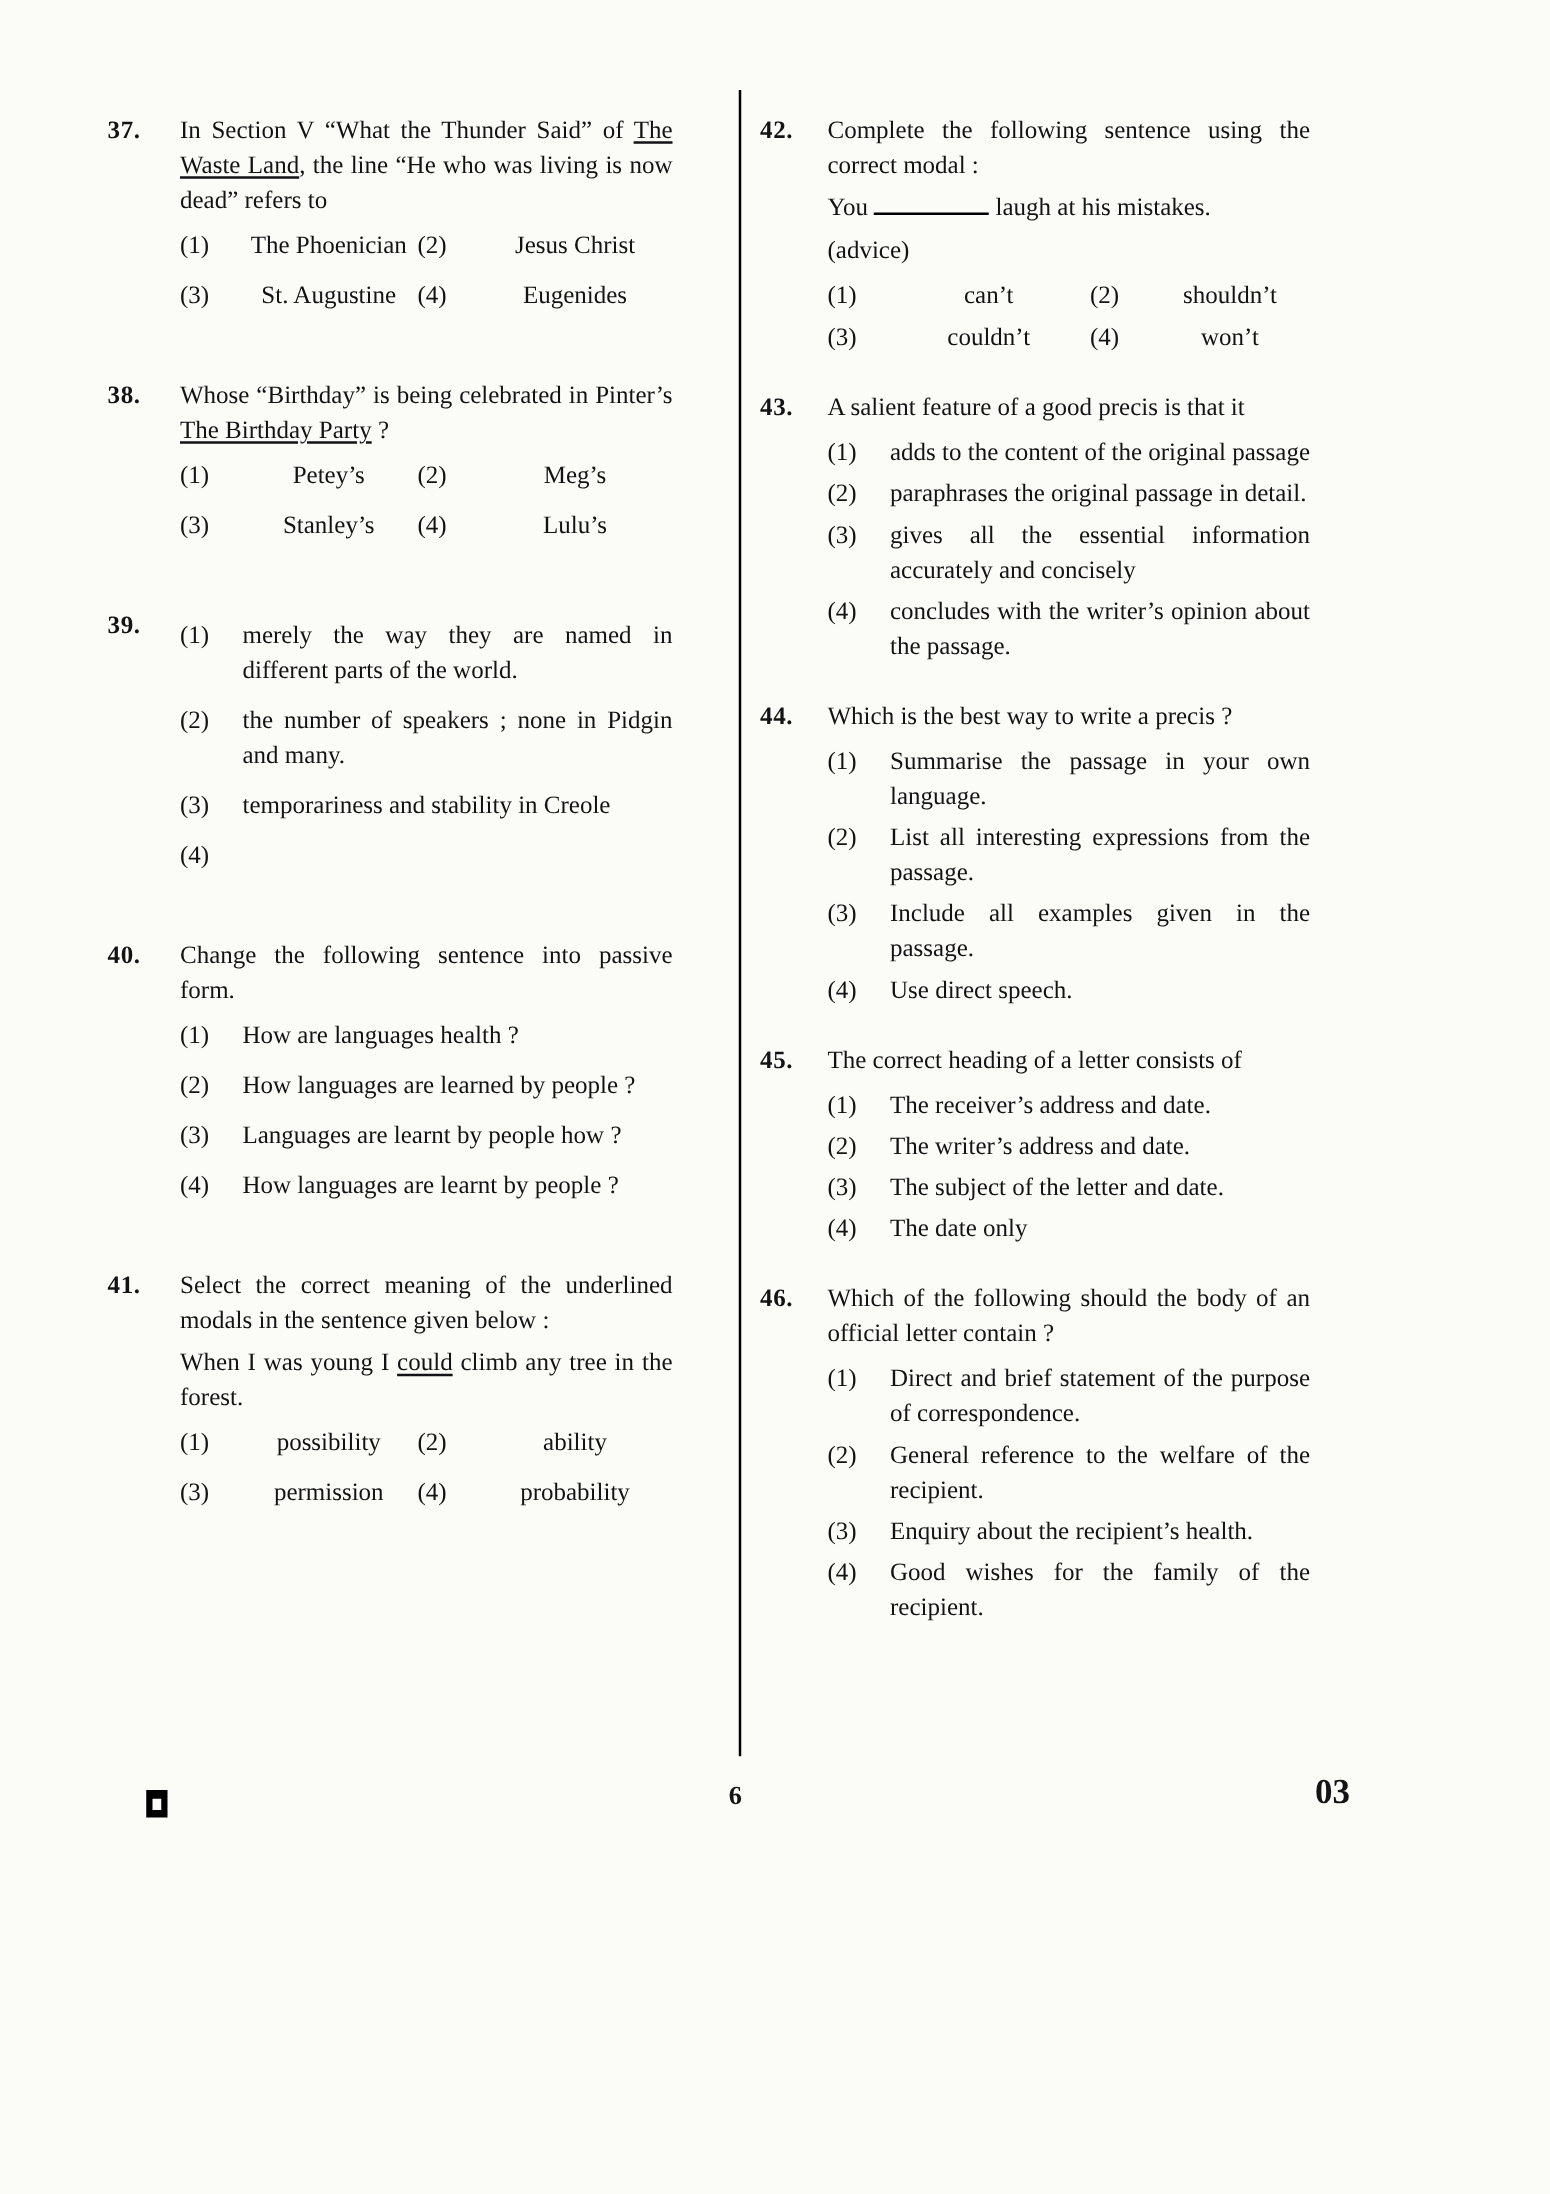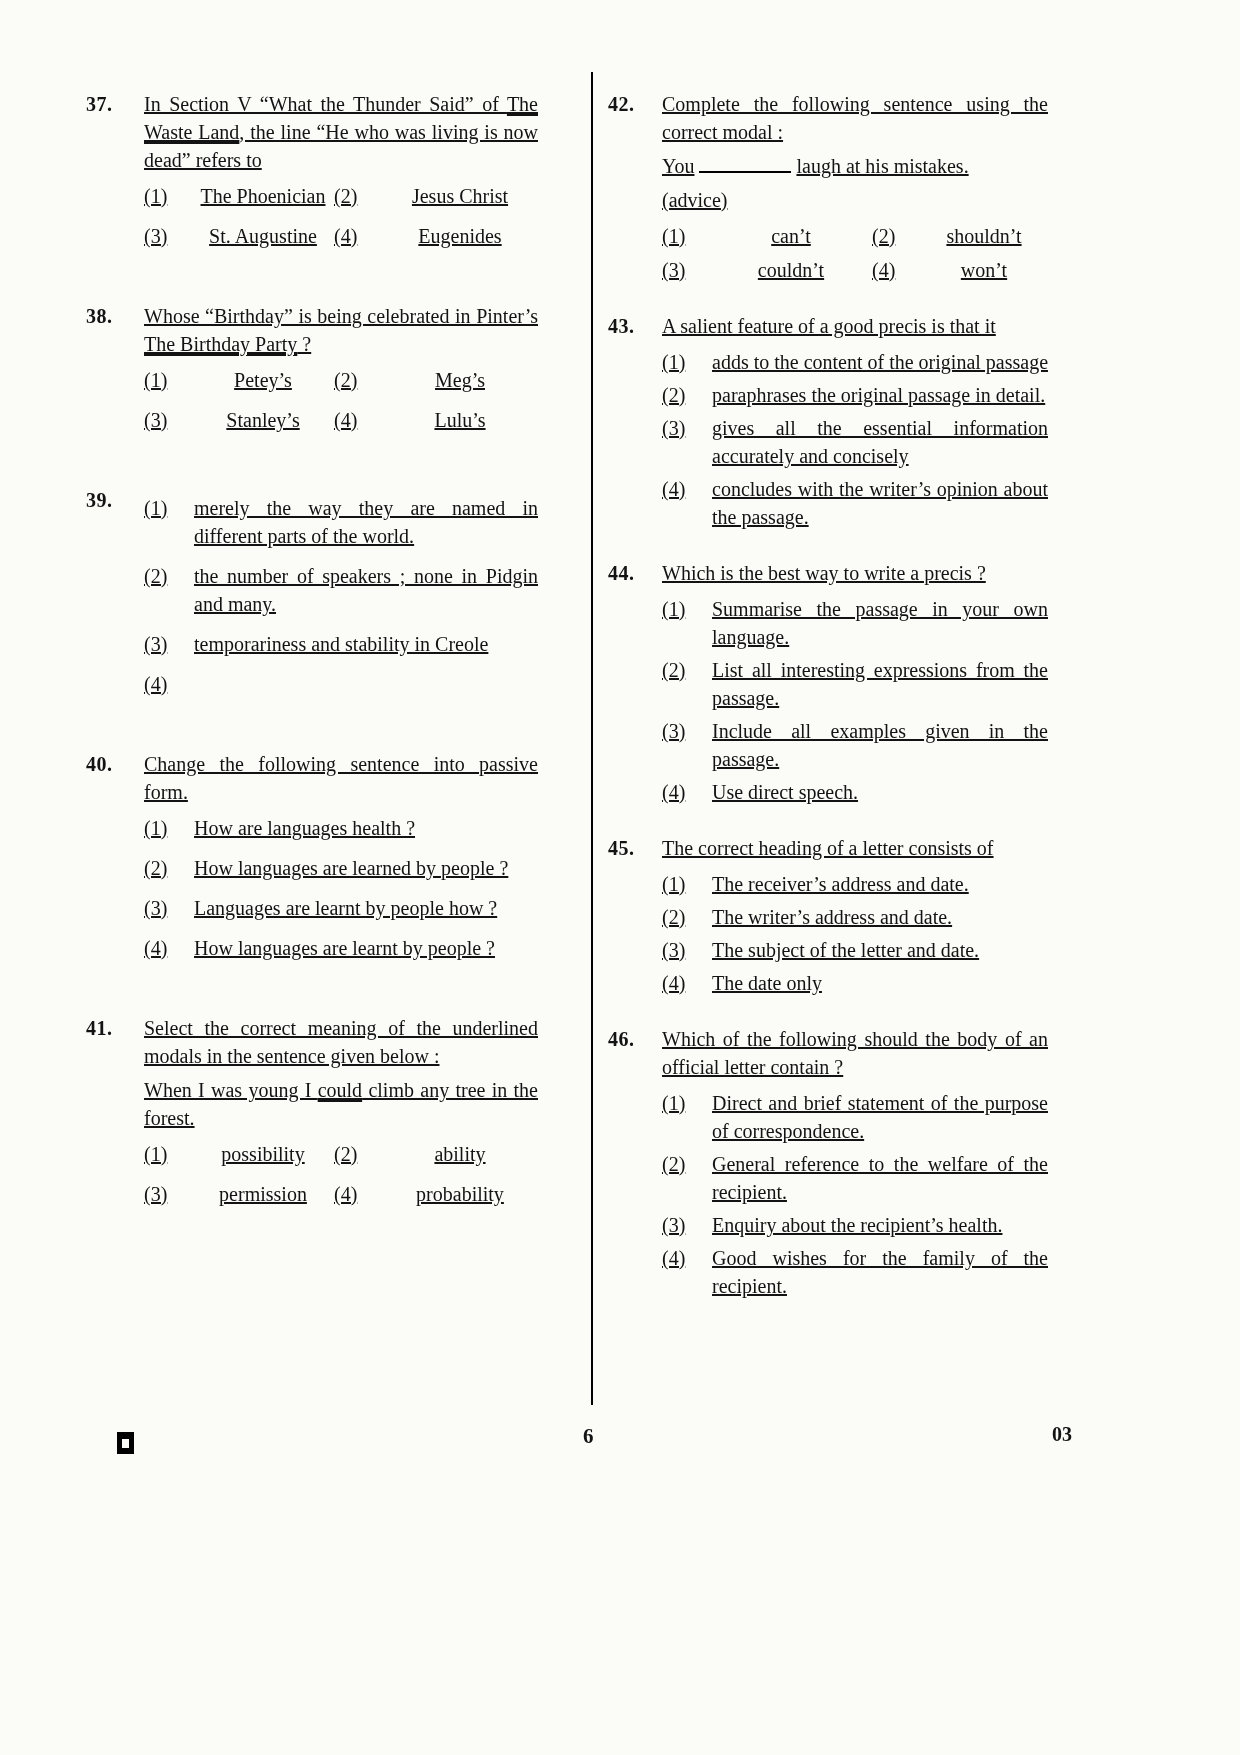--- a/index.html
+++ b/index.html
@@ -15,21 +15,21 @@
   .col { position:absolute; top:90px; }
   .col-left  { left:86px;  width:452px; }
   .col-right { left:608px; width:440px; }
 
   .divider { position:absolute; left:591px; top:72px; width:2px; height:1333px; background:#000; }
 
   .question { display:flex; margin-bottom:28px; }
   .col-left .question { margin-bottom:52px; }
   .qnum { flex:0 0 58px; font-weight:bold; letter-spacing:.5px; }
   .col-right .qnum { flex-basis:54px; }
-  .qbody { flex:1; min-width:0;text-decoration:underline; }
+  .qbody { flex:1; min-width:0; }
 
   .qbody p.stem { margin:0; text-align:justify; }
   .qbody p.stem + p.stem { margin-top:6px; }
 
   .opts { margin-top:8px; }
   .opt { display:flex; }
   .opts-list .opt + .opt { margin-top:5px; }
   .col-left .opts-list .opt + .opt { margin-top:12px; }
   .marker { flex:0 0 50px; }
   .otext { flex:1; min-width:0; text-align:justify; }
@@ -43,21 +43,21 @@
   .u { text-decoration:underline; text-decoration-thickness:1.5px; text-underline-offset:3px; }
   .blank {
     display:inline-block; width:92px; height:13px;
     border-bottom:2px solid #000; margin:0 5px; vertical-align:baseline;
   }
 
   .reg-mark { position:absolute; left:117px; top:1432px; width:17px; height:22px; background:#000; }
   .reg-mark::after { content:""; position:absolute; left:5px; top:7px; width:7px; height:9px; background:#fbfbf8; }
 
   .page-num   { position:absolute; left:583px;  top:1422px; font-weight:bold; font-size:21px; }
-  .paper-code { position:absolute; left:1052px; top:1420px; font-weight:bold; font-size:20px; }
+  .paper-code { position:absolute; left:1052px; top:1420px; font-weight:bold; font-size:28px; }
 </style>
 </head>
 <body>
 
 <div class="page">
   <div class="col col-left" id="col-left">
       <div class="question">
         <div class="qnum">37.</div>
         <div class="qbody">
           <p class="stem"><span>In Section V “What the Thunder Said” of </span><span class="u">The Waste Land</span><span>, the line “He who was living is now dead” refers to</span></p>

